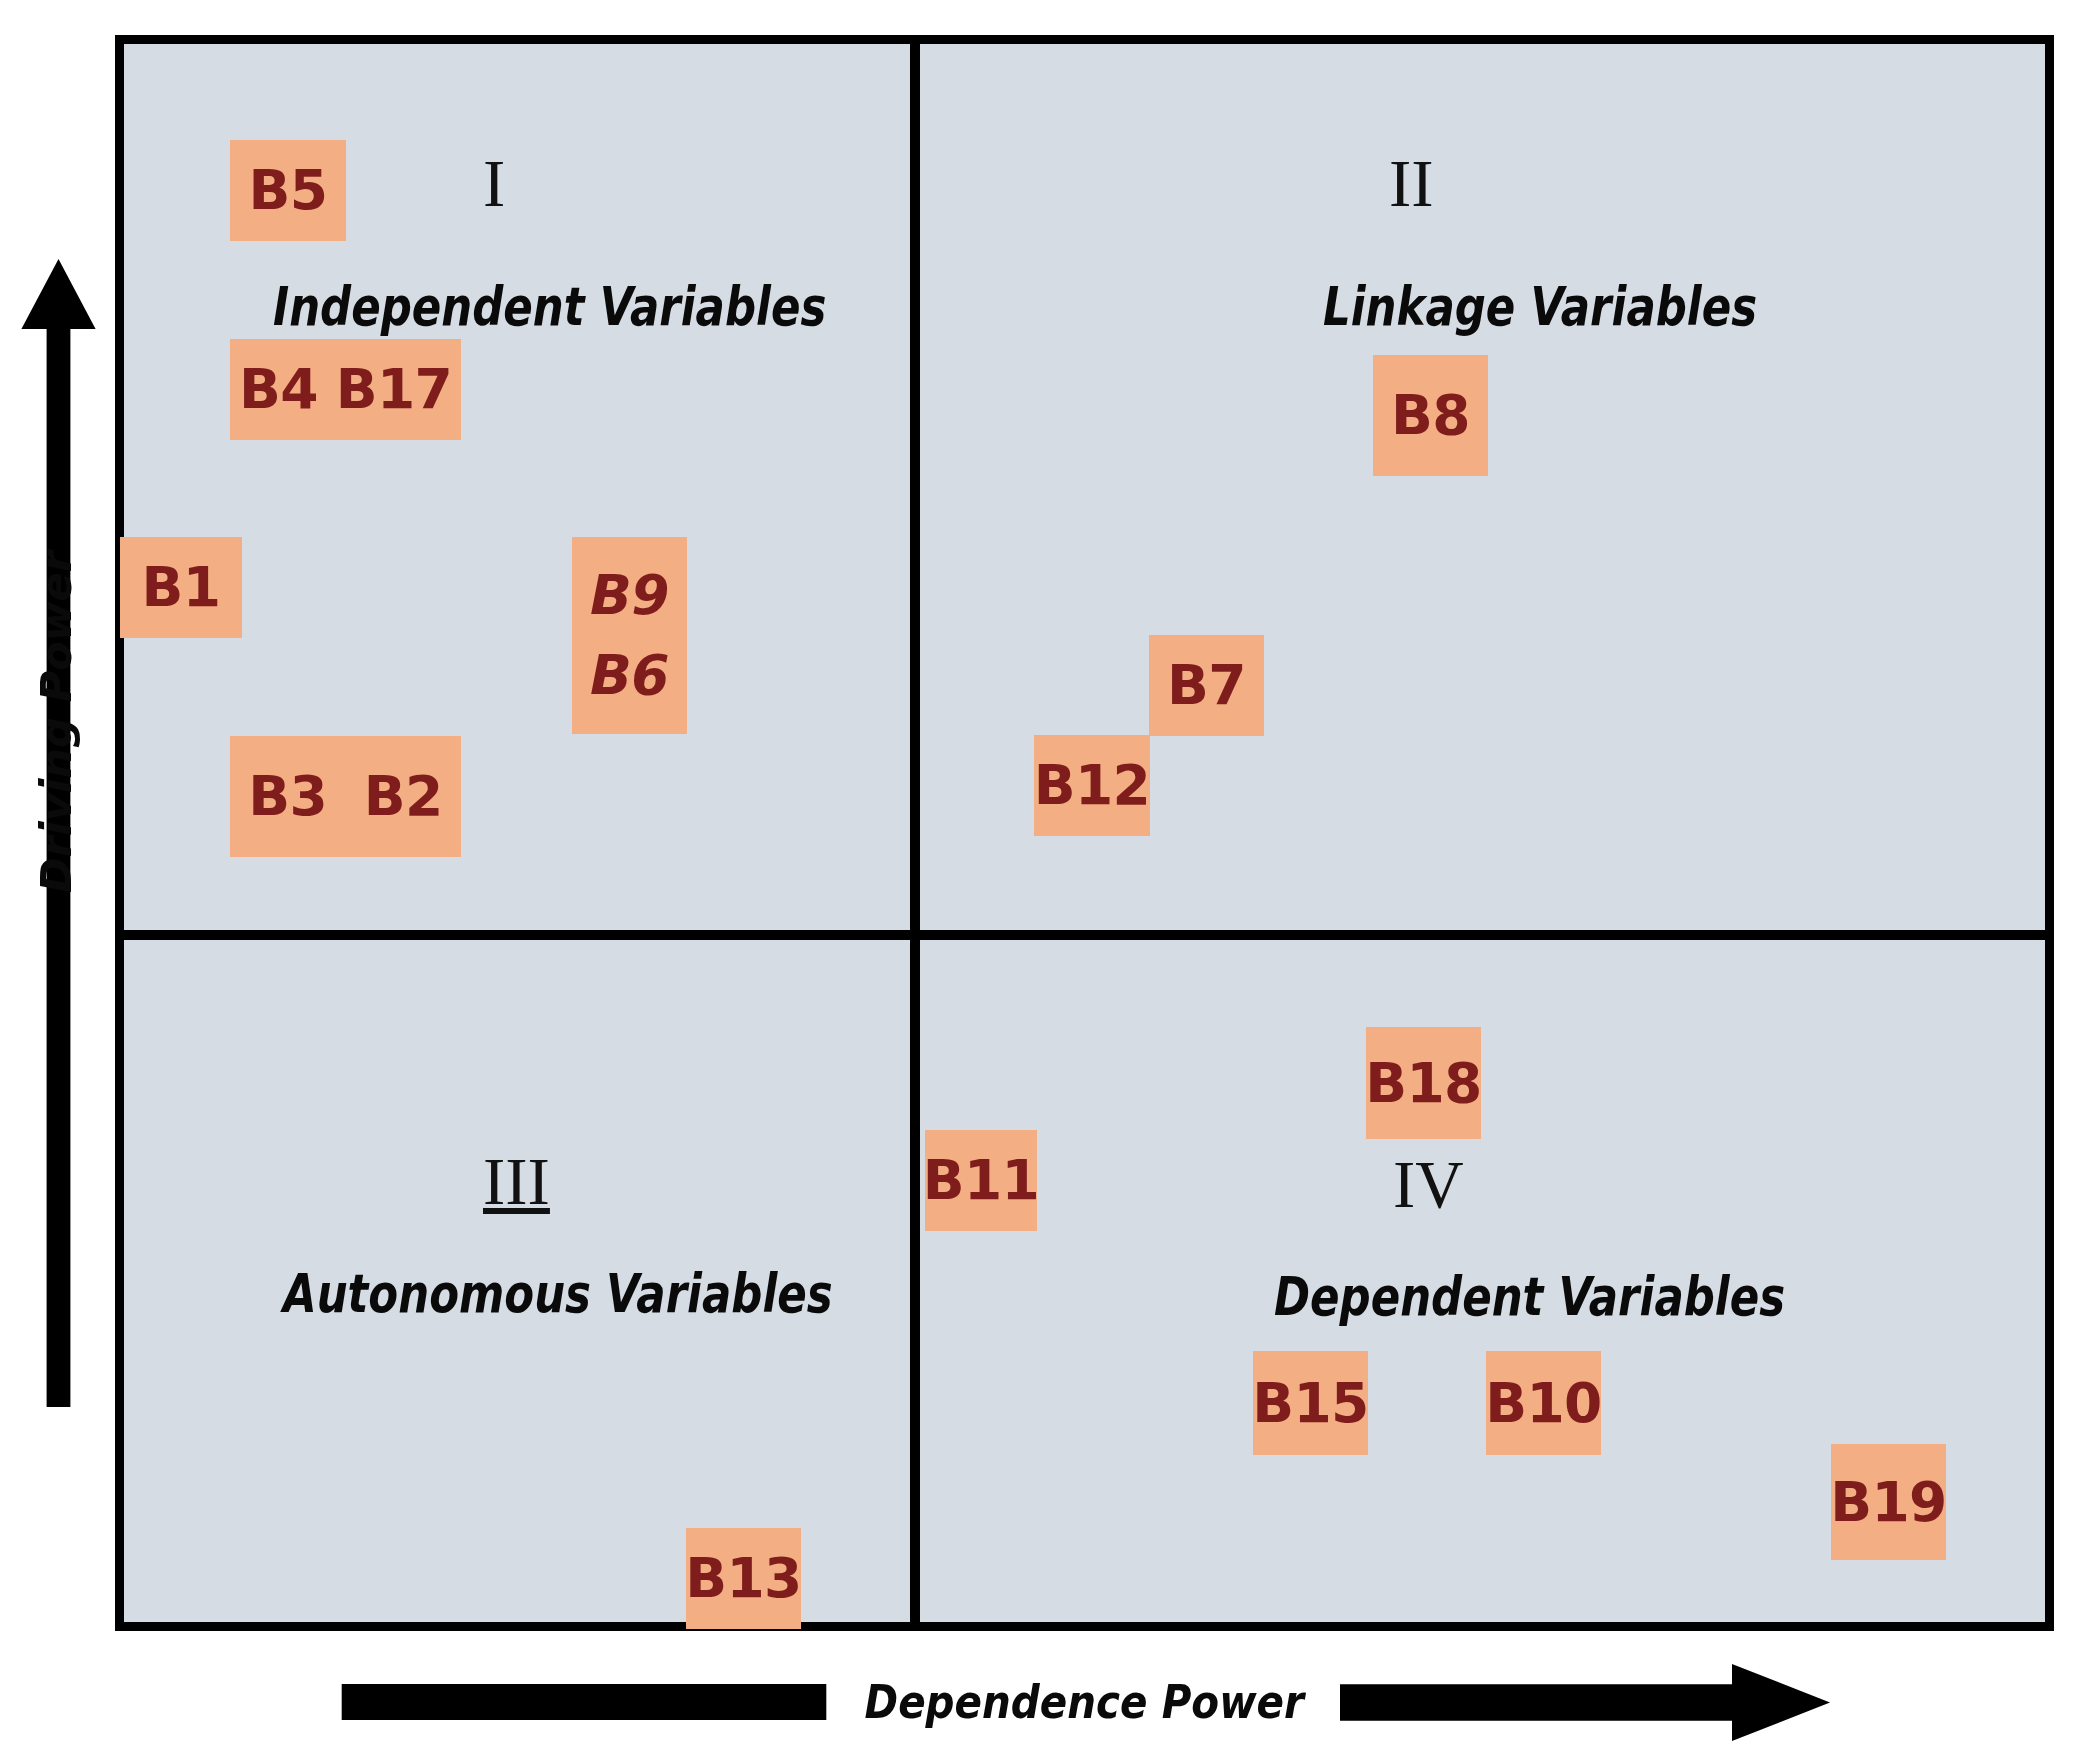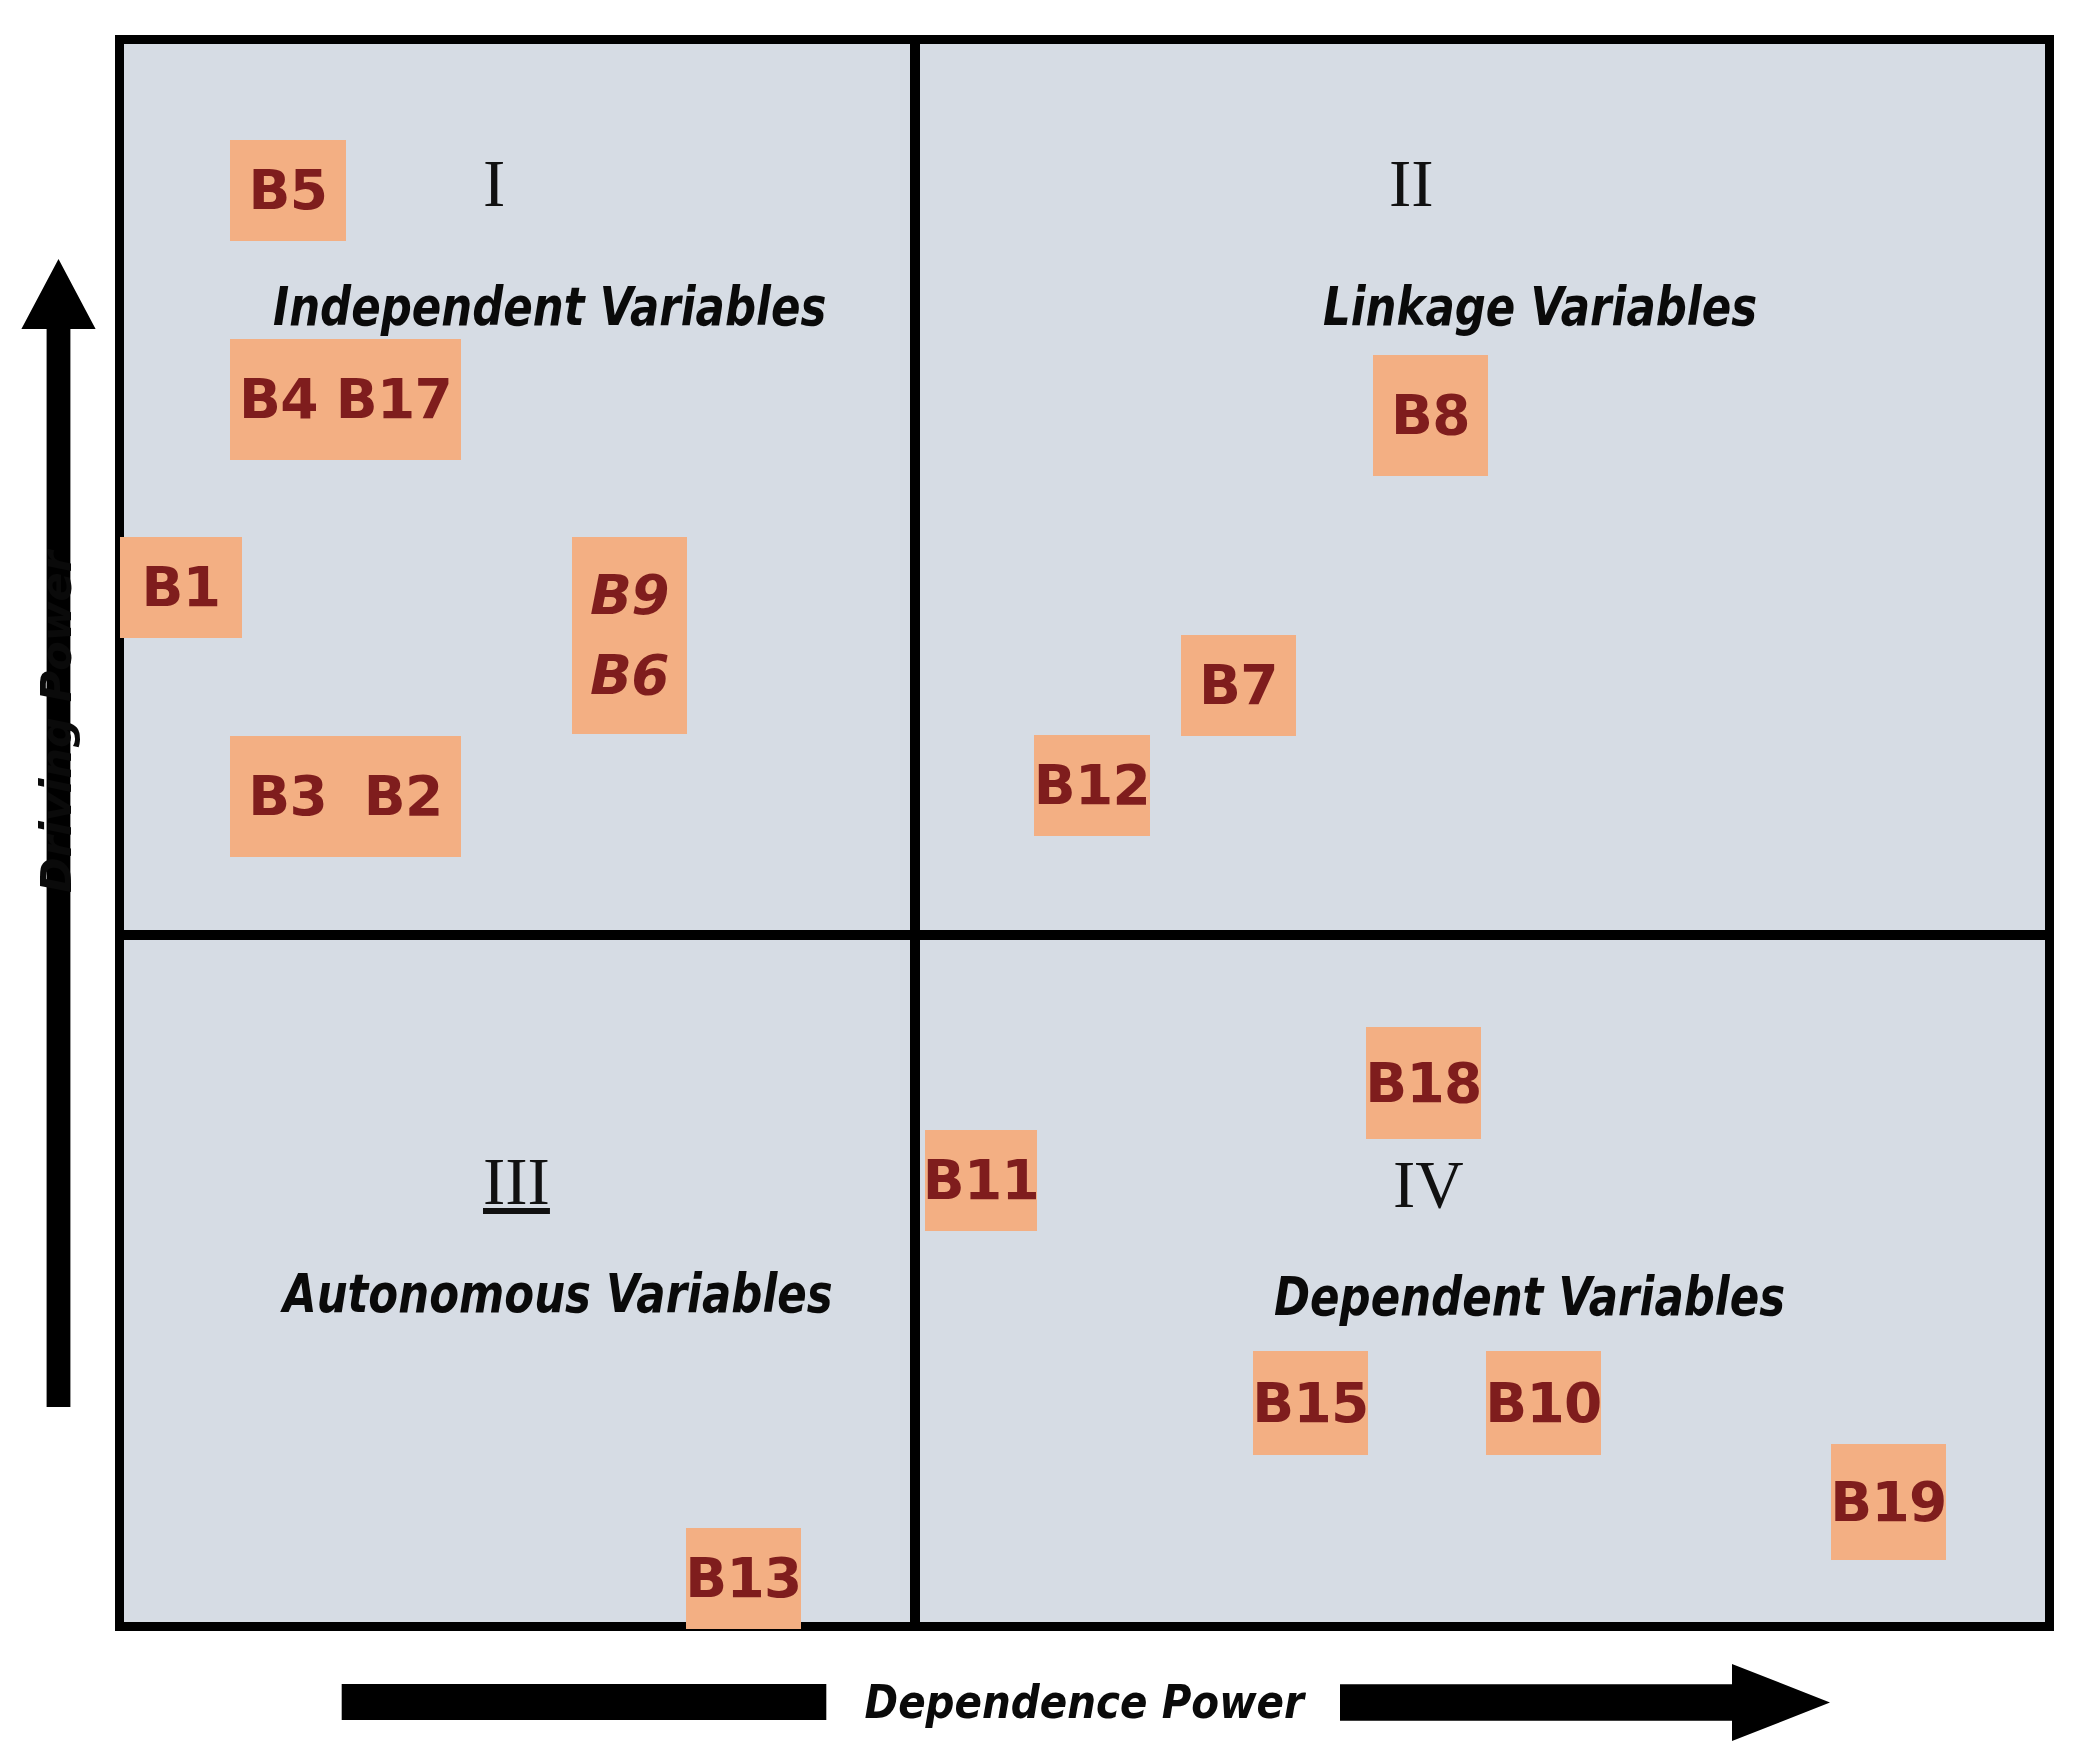--- a/index.html
+++ b/index.html
@@ -162,21 +162,21 @@
   <div class="roman" style="left:483px; top:1148px;text-decoration:underline;">III</div>
   <div class="qname" style="left:283px; top:1267px;">Autonomous Variables</div>
 
   <div class="roman" style="left:1393px; top:1151px;">IV</div>
   <div class="qname" style="left:1274px; top:1270px;">Dependent Variables</div>
 
   <div class="var-box" style="left:230px; top:140px; width:116px; height:101px;">
     <span class="lbl">B5</span>
   </div>
 
-  <div class="var-box two-across" style="left:230px; top:339px; width:231px; height:121px;">
+  <div class="var-box two-across" style="left:230px; top:339px; width:231px; height:101px;">
     <span class="lbl">B4</span>
     <span class="lbl">B17</span>
   </div>
 
   <div class="var-box" style="left:120px; top:537px; width:122px; height:101px;">
     <span class="lbl">B1</span>
   </div>
 
   <div class="var-box two-up" style="left:572px; top:537px; width:115px; height:197px; padding:18px 0;font-style:italic;">
     <span class="lbl">B9</span>
@@ -185,21 +185,21 @@
 
   <div class="var-box two-across" style="left:230px; top:736px; width:231px; height:121px;">
     <span class="lbl">B3</span>
     <span class="lbl">B2</span>
   </div>
 
   <div class="var-box" style="left:1373px; top:355px; width:115px; height:121px;">
     <span class="lbl">B8</span>
   </div>
 
-  <div class="var-box" style="left:1149px; top:635px; width:115px; height:101px;margin-left:32px;">
+  <div class="var-box" style="left:1149px; top:635px; width:115px; height:101px;">
     <span class="lbl">B7</span>
   </div>
 
   <div class="var-box" style="left:1034px; top:735px; width:116px; height:101px;">
     <span class="lbl">B12</span>
   </div>
 
   <div class="var-box" style="left:686px; top:1528px; width:115px; height:101px;">
     <span class="lbl">B13</span>
   </div>

